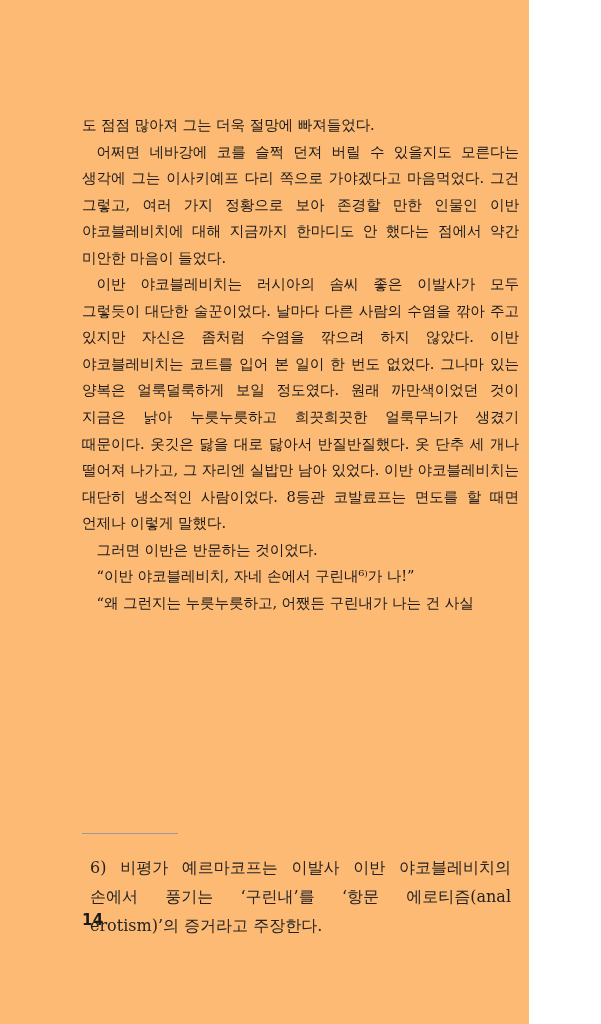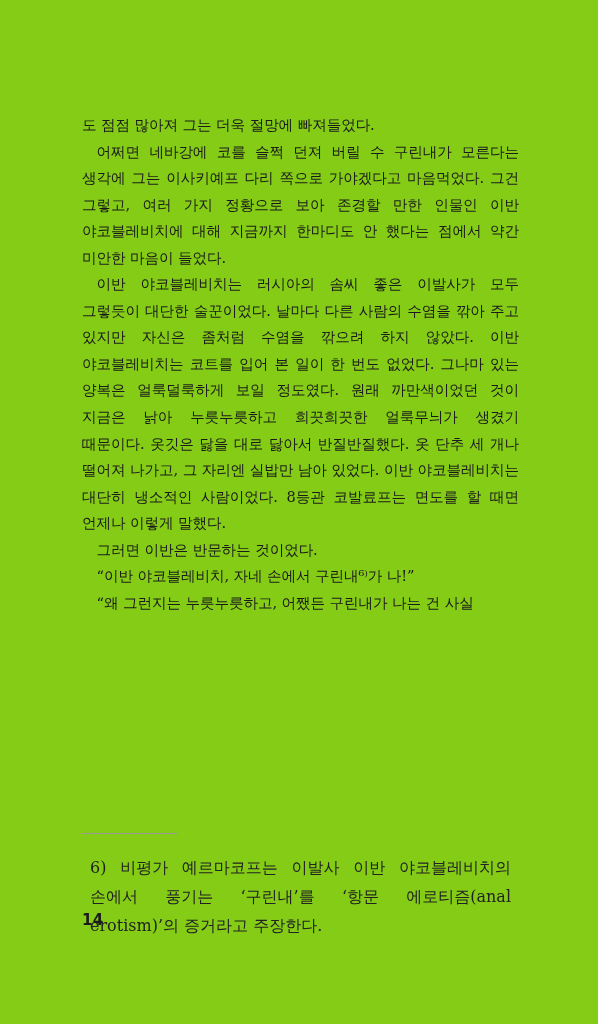--- a/index.html
+++ b/index.html
@@ -12,23 +12,23 @@
     height: 1024px;
     position: relative;
     font-family: "DejaVu Serif", "Liberation Serif", serif;
     color: #1a1a1a;
     overflow: hidden;
   }
   .page {
     position: absolute;
     left: 0;
     top: 0;
-    width: 598px;
+    width: 529px;
     height: 1024px;
-    background: #84cc16;
+    background: #fdba74;
   }
   .body-text {
     position: absolute;
     left: 82px;
     top: 112px;
     width: 437px;
   }
   .para {
     margin: 0;
     font-size: 14.6px;
@@ -77,21 +77,21 @@
     letter-spacing: 0.2px;
   }
 </style>
 </head>
 <body>
 
 <div class="page">
 
   <div class="body-text">
     <p class="para">도 점점 많아져 그는 더욱 절망에 빠져들었다.</p>
-    <p class="para indent">어쩌면 네바강에 코를 슬쩍 던져 버릴 수 구린내가 모른다는 생각에 그는 이사키예프 다리 쪽으로 가야겠다고 마음먹었다. 그건 그렇고, 여러 가지 정황으로 보아 존경할 만한 인물인 이반 야코블레비치에 대해 지금까지 한마디도 안 했다는 점에서 약간 미안한 마음이 들었다.</p>
+    <p class="para indent">어쩌면 네바강에 코를 슬쩍 던져 버릴 수 있을지도 모른다는 생각에 그는 이사키예프 다리 쪽으로 가야겠다고 마음먹었다. 그건 그렇고, 여러 가지 정황으로 보아 존경할 만한 인물인 이반 야코블레비치에 대해 지금까지 한마디도 안 했다는 점에서 약간 미안한 마음이 들었다.</p>
     <p class="para indent">이반 야코블레비치는 러시아의 솜씨 좋은 이발사가 모두 그렇듯이 대단한 술꾼이었다. 날마다 다른 사람의 수염을 깎아 주고 있지만 자신은 좀처럼 수염을 깎으려 하지 않았다. 이반 야코블레비치는 코트를 입어 본 일이 한 번도 없었다. 그나마 있는 양복은 얼룩덜룩하게 보일 정도였다. 원래 까만색이었던 것이 지금은 낡아 누릇누릇하고 희끗희끗한 얼룩무늬가 생겼기 때문이다. 옷깃은 닳을 대로 닳아서 반질반질했다. 옷 단추 세 개나 떨어져 나가고, 그 자리엔 실밥만 남아 있었다. 이반 야코블레비치는 대단히 냉소적인 사람이었다. 8등관 코발료프는 면도를 할 때면 언제나 이렇게 말했다.</p>
     <p class="para indent">그러면 이반은 반문하는 것이었다.</p>
     <p class="para quote">“이반 야코블레비치, 자네 손에서 구린내⁶⁾가 나!”</p>
     <p class="para quote">“왜 그런지는 누릇누릇하고, 어쨌든 구린내가 나는 건 사실</p>
   </div>
 
   <div class="footnote-rule"></div>
 
   <div class="footnotes">
     <p class="footnote">6) 비평가 예르마코프는 이발사 이반 야코블레비치의 손에서 풍기는 ‘구린내’를 ‘항문 에로티즘(anal erotism)’의 증거라고 주장한다.</p>

